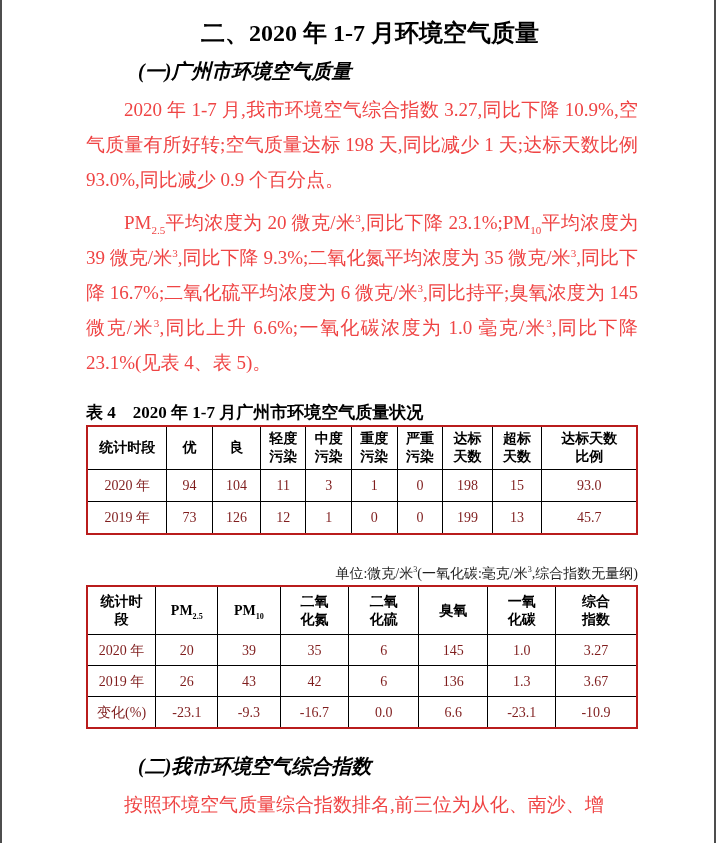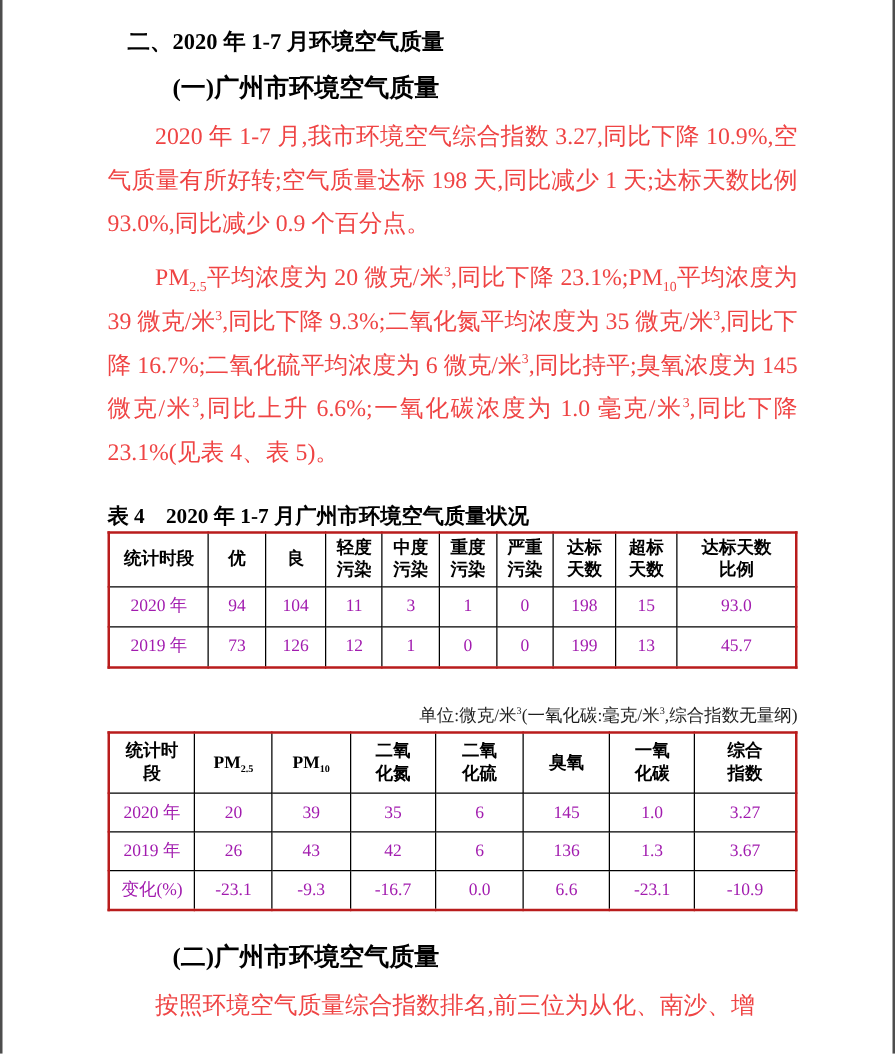--- a/index.html
+++ b/index.html
@@ -9,26 +9,26 @@
     width:716px;height:843px;
     background:#ffffff;
     border-left:2px solid #4d4d4d;
     border-right:2px solid #4d4d4d;
     padding:20px 76px 0 84px;
     font-family:"Liberation Serif","DejaVu Serif",serif;
     color:#1f1f1f;
     overflow:hidden;
   }
   .h-section{
-    font-size:18px;line-height:26px;font-weight:bold;color:#000;
-    margin:0 0 12px 0;padding-left:16px;
+    font-size:24px;line-height:26px;font-weight:bold;color:#000;
+    margin:0 0 12px 0;padding-left:16px;text-align:center;
   }
   .h-subsection{
     font-size:20px;line-height:26px;font-weight:bold;color:#000;
-    margin:0 0 8px 0;padding-left:52px;
+    margin:0 0 8px 0;padding-left:52px;font-style:italic;
   }
   .body-para{
     font-size:19px;line-height:35px;text-align:justify;
     text-indent:38px;margin:0 0 8px 0;color:#ef4444;
   }
   .body-para.tight{margin-bottom:22px;}
   sup{font-size:0.58em;vertical-align:super;line-height:0;}
   sub{font-size:0.58em;vertical-align:sub;line-height:0;}
   .tbl-title{
     font-size:17px;line-height:22px;font-weight:bold;color:#000;
@@ -44,21 +44,21 @@
     table-layout:fixed;margin:0;
   }
   table.data-table th{
     border:1px solid #000;border-bottom:1.5px solid #000;
     font-size:14px;line-height:18px;font-weight:bold;color:#000;
     text-align:center;vertical-align:middle;padding:2px 1px;
     white-space:pre-line;
   }
   table.data-table td{
     border:1px solid #000;
-    font-size:14px;line-height:17px;color:#a21caf;
+    font-size:14px;line-height:17px;color:#7f1d1d;
     text-align:center;vertical-align:middle;padding:2px 1px;
   }
   #table4 th{height:38px;}
   #table4 td{height:27px;}
   #table5 th{height:43px;}
   #table5 td{height:26px;}
   .gap-t4-t5{height:30px;}
   .gap-t5-h2{height:24px;}
 </style>
 </head>
@@ -199,17 +199,17 @@
         <td>0.0</td>
         <td>6.6</td>
         <td>-23.1</td>
         <td>-10.9</td>
       </tr>
     </tbody>
   </table>
 
   <div class="gap-t5-h2"></div>
 
-  <div class="h-subsection">(二)广州市环境空气质量</div>
+  <div class="h-subsection">(二)我市环境空气综合指数</div>
 
   <p class="body-para">按照环境空气质量综合指数排名,前三位为从化、南沙、增</p>
 
 </div>
 
 </body></html>

